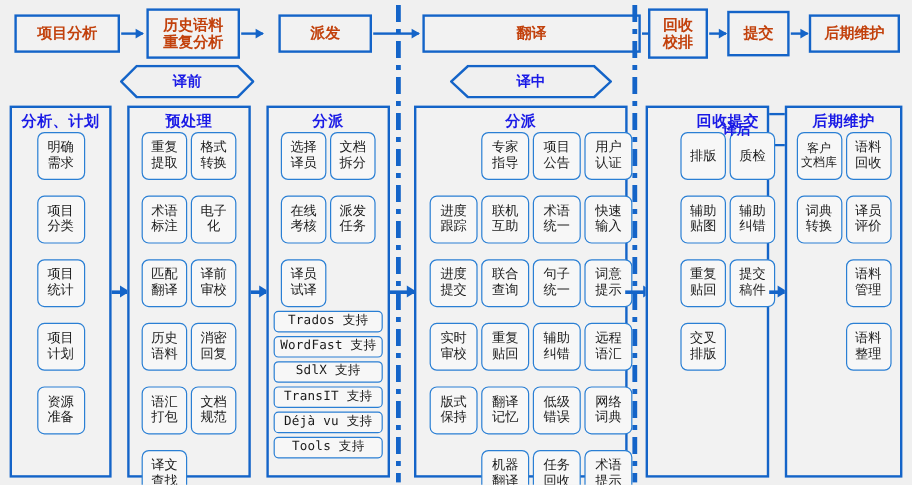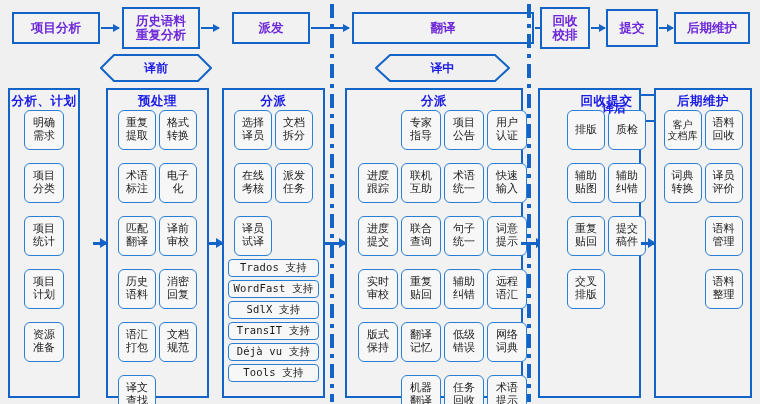--- a/index.html
+++ b/index.html
@@ -9,21 +9,21 @@
     font-family:"DejaVu Sans","Liberation Sans",sans-serif;
     overflow:hidden;
   }
   #canvas{position:relative;width:760px;height:404px;}
 
   
   .topbox{
     position:absolute;
     border:2px solid #1464c8;
     background:#f2f2f2;
-    color:#6d28d9;
+    color:#c2410c;
     font-weight:bold;
     font-size:12.5px;
     display:flex;align-items:center;justify-content:center;
     text-align:center;
     line-height:1.12;
     box-sizing:border-box;
     white-space:pre-line;
   }
   .arrow{
     position:absolute;
@@ -154,21 +154,21 @@
       <polygon points="15,1 113,1 127,14 113,27 15,27 1,14" fill="none" stroke="#1464c8" stroke-width="2"></polygon>
     </svg>
     <span>译后</span>
   </div>
 
   <div class="vsep" style="left:330px;top:4px;height:398px;
               background:repeating-linear-gradient(to bottom,#1464c8 0 14px,transparent 14px 20px,#1464c8 20px 24px,transparent 24px 30px);"></div>
   <div class="vsep" style="left:527px;top:4px;height:398px;
               background:repeating-linear-gradient(to bottom,#1464c8 0 14px,transparent 14px 20px,#1464c8 20px 24px,transparent 24px 30px);"></div>
 
-  <div class="col" style="left:8px;top:88px;width:72px;height:310px;">
+  <div class="col" style="left:8px;top:88px;width:85px;height:310px;">
     <div class="col-title">分析、计划</div>
     <div class="grid">
       <div class="subcol">
         <div class="cell w2">明确
 需求</div>
         <div class="cell w2">项目
 分类</div>
         <div class="cell w2">项目
 统计</div>
         <div class="cell w2">项目

